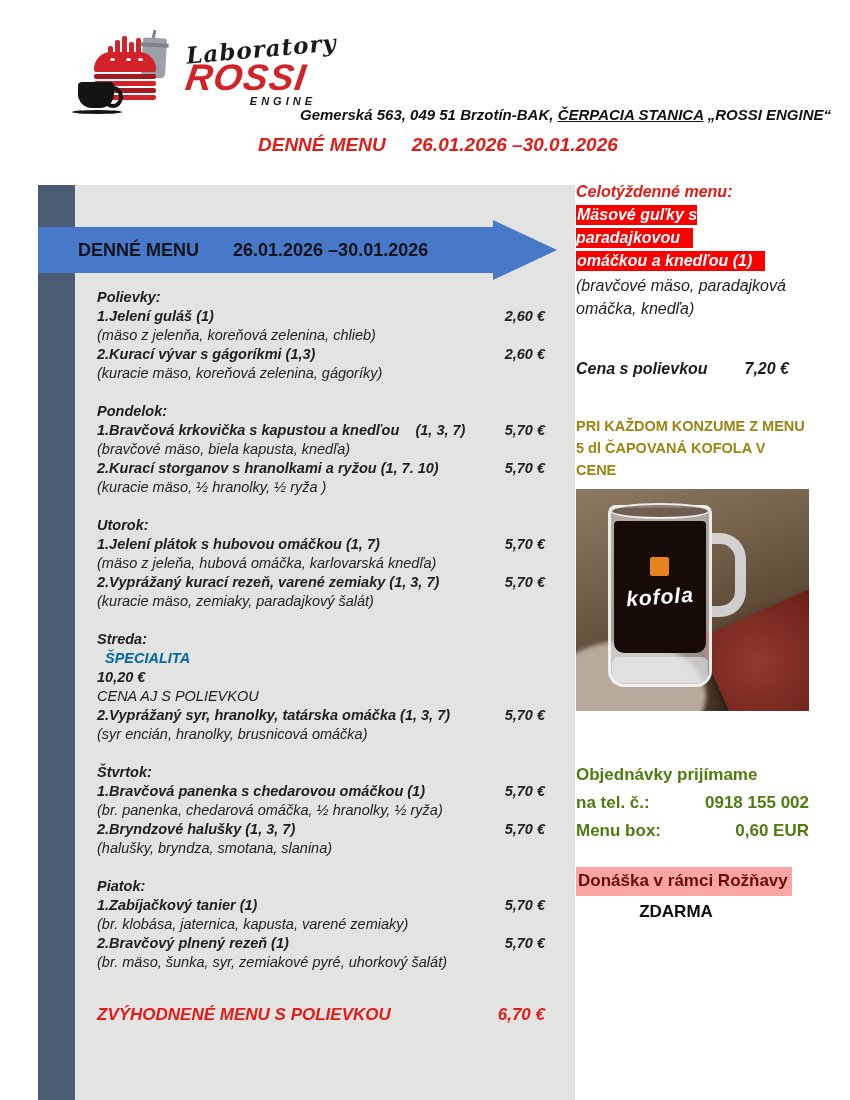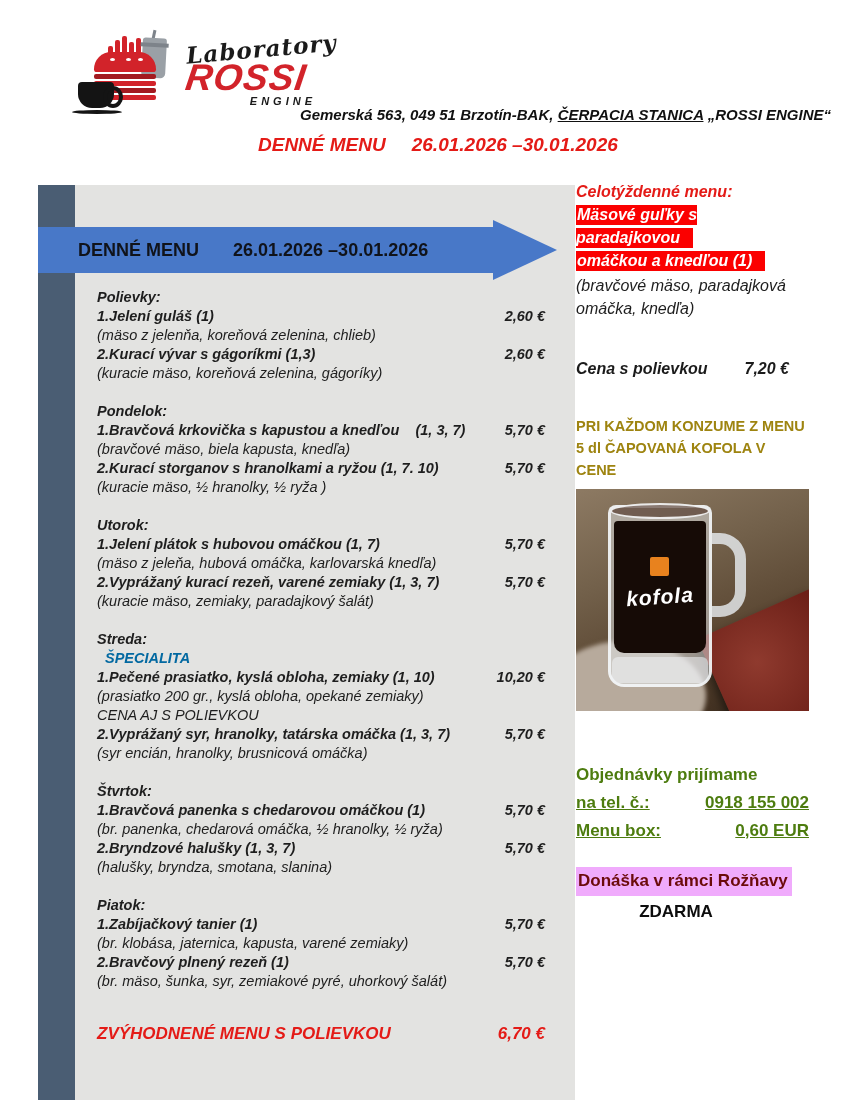--- a/index.html
+++ b/index.html
@@ -101,23 +101,23 @@
                 border:11px solid rgba(234,239,243,.8); border-left:none; border-radius:0 26px 26px 0; }
   .mug-logo { position:absolute; left:42px; top:52px; width:19px; height:19px; background:#e8821e;
               border-radius:2px; }
   .mug-brand { position:absolute; left:0; top:80px; width:104px; text-align:center; color:#fff;
                font-size:21px; font-weight:bold; font-style:italic; transform:rotate(-4deg);
                letter-spacing:1px; }
   .mug-base { position:absolute; left:4px; bottom:4px; width:96px; height:26px;
               background:rgba(240,243,246,.55); border-radius:6px; }
 
   .sb-orders { margin-top:50px; font-size:17px; font-weight:bold; color:#4d7c0f; line-height:28px; }
-  .sb-order-row { display:flex; justify-content:space-between;text-decoration:underline; }
+  .sb-order-row { display:flex; justify-content:space-between; }
   .sb-delivery { margin-top:22px; font-size:17px; font-weight:bold; line-height:26px; }
-  .sb-delivery .hl { background:#f0abfc; color:#6b0a0a; padding:1px 4px 2px 2px; display:inline-block; }
+  .sb-delivery .hl { background:#fca5a5; color:#6b0a0a; padding:1px 4px 2px 2px; display:inline-block; }
   .sb-zdarma { font-size:17px; font-weight:bold; color:#0d0d0d; text-align:center; width:200px; margin-top:3px; }
 </style>
 </head>
 <body>
 
 <div class="logo">
   <div class="logo-art">
     <div class="fries">
       <i style="height:10px"></i>
         <i style="height:16px"></i>
@@ -206,24 +206,22 @@
         <span class="m-name">2.Vyprážaný kurací rezeň, varené zemiaky (1, 3, 7)</span>
         <span class="m-price">5,70 €</span>
       </div>
       <div class="m-ingr">(kuracie mäso, zemiaky, paradajkový šalát)</div>
     </div>
 
     <div class="m-section">
       <div class="m-head">Streda:</div>
       <div class="m-special">ŠPECIALITA</div>
       <div class="m-row">
-        <span class="m-name">1.Pečené prasiatko, kyslá obloha, zemiaky (1, 10)</span>
         <span class="m-price">10,20 €</span>
       </div>
-      <div class="m-ingr">(prasiatko 200 gr., kyslá obloha, opekané zemiaky)</div>
       <div class="m-note">CENA AJ S POLIEVKOU</div>
       <div class="m-row">
         <span class="m-name">2.Vyprážaný syr, hranolky, tatárska omáčka (1, 3, 7)</span>
         <span class="m-price">5,70 €</span>
       </div>
       <div class="m-ingr">(syr encián, hranolky, brusnicová omáčka)</div>
     </div>
 
     <div class="m-section">
       <div class="m-head">Štvrtok:</div>

